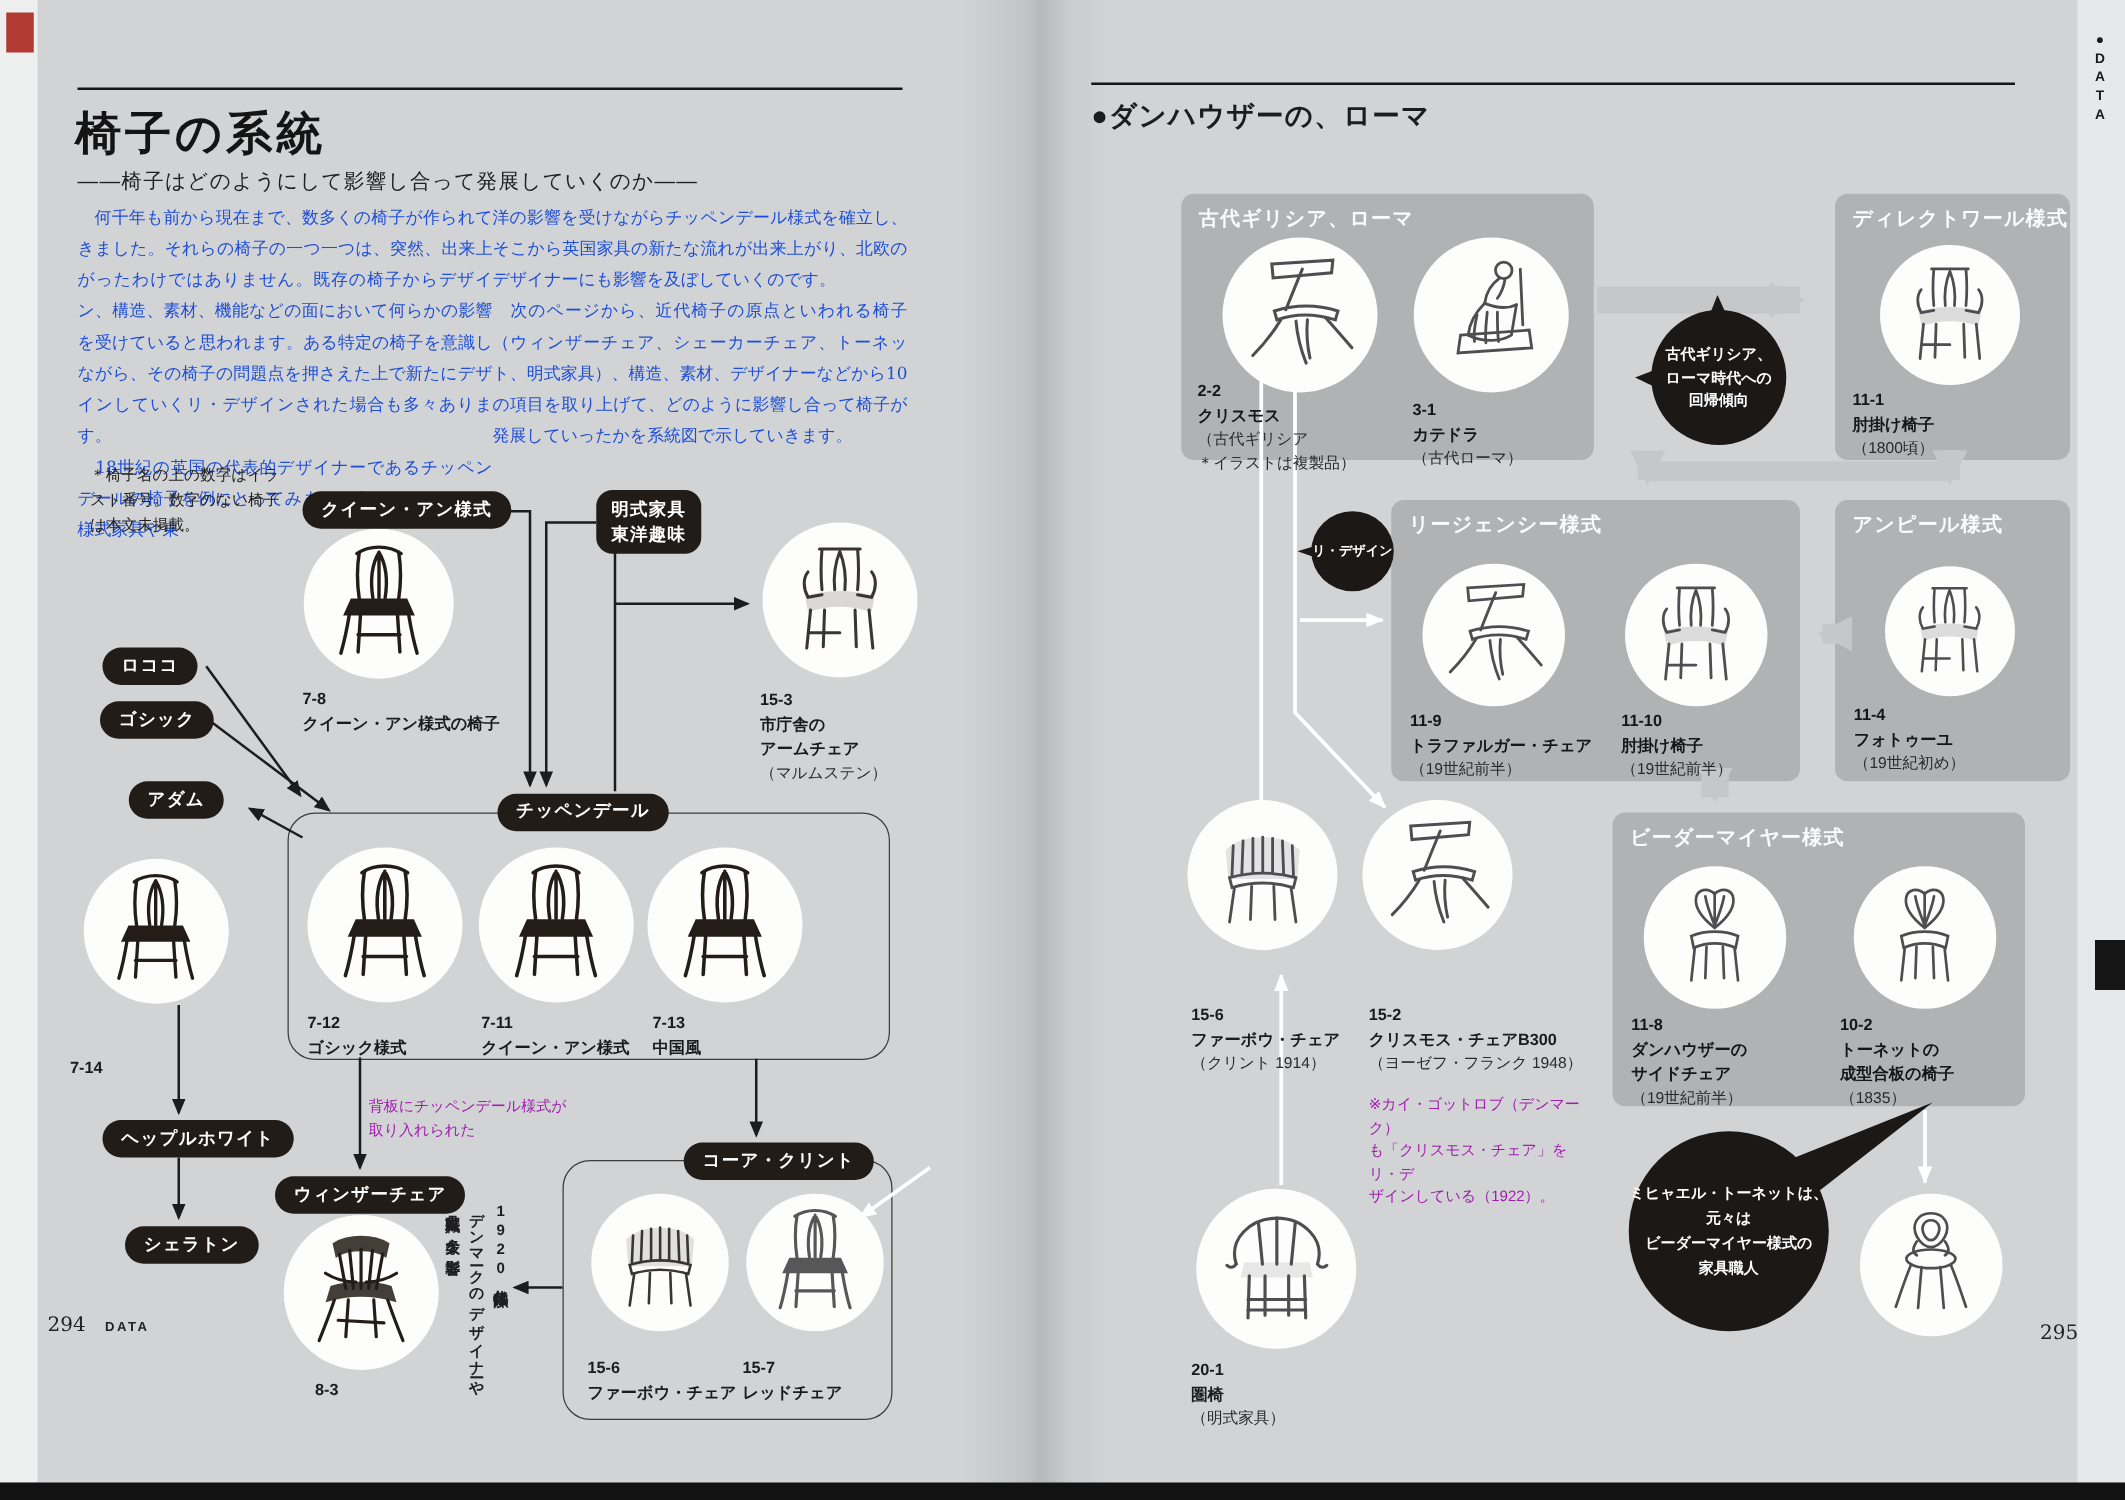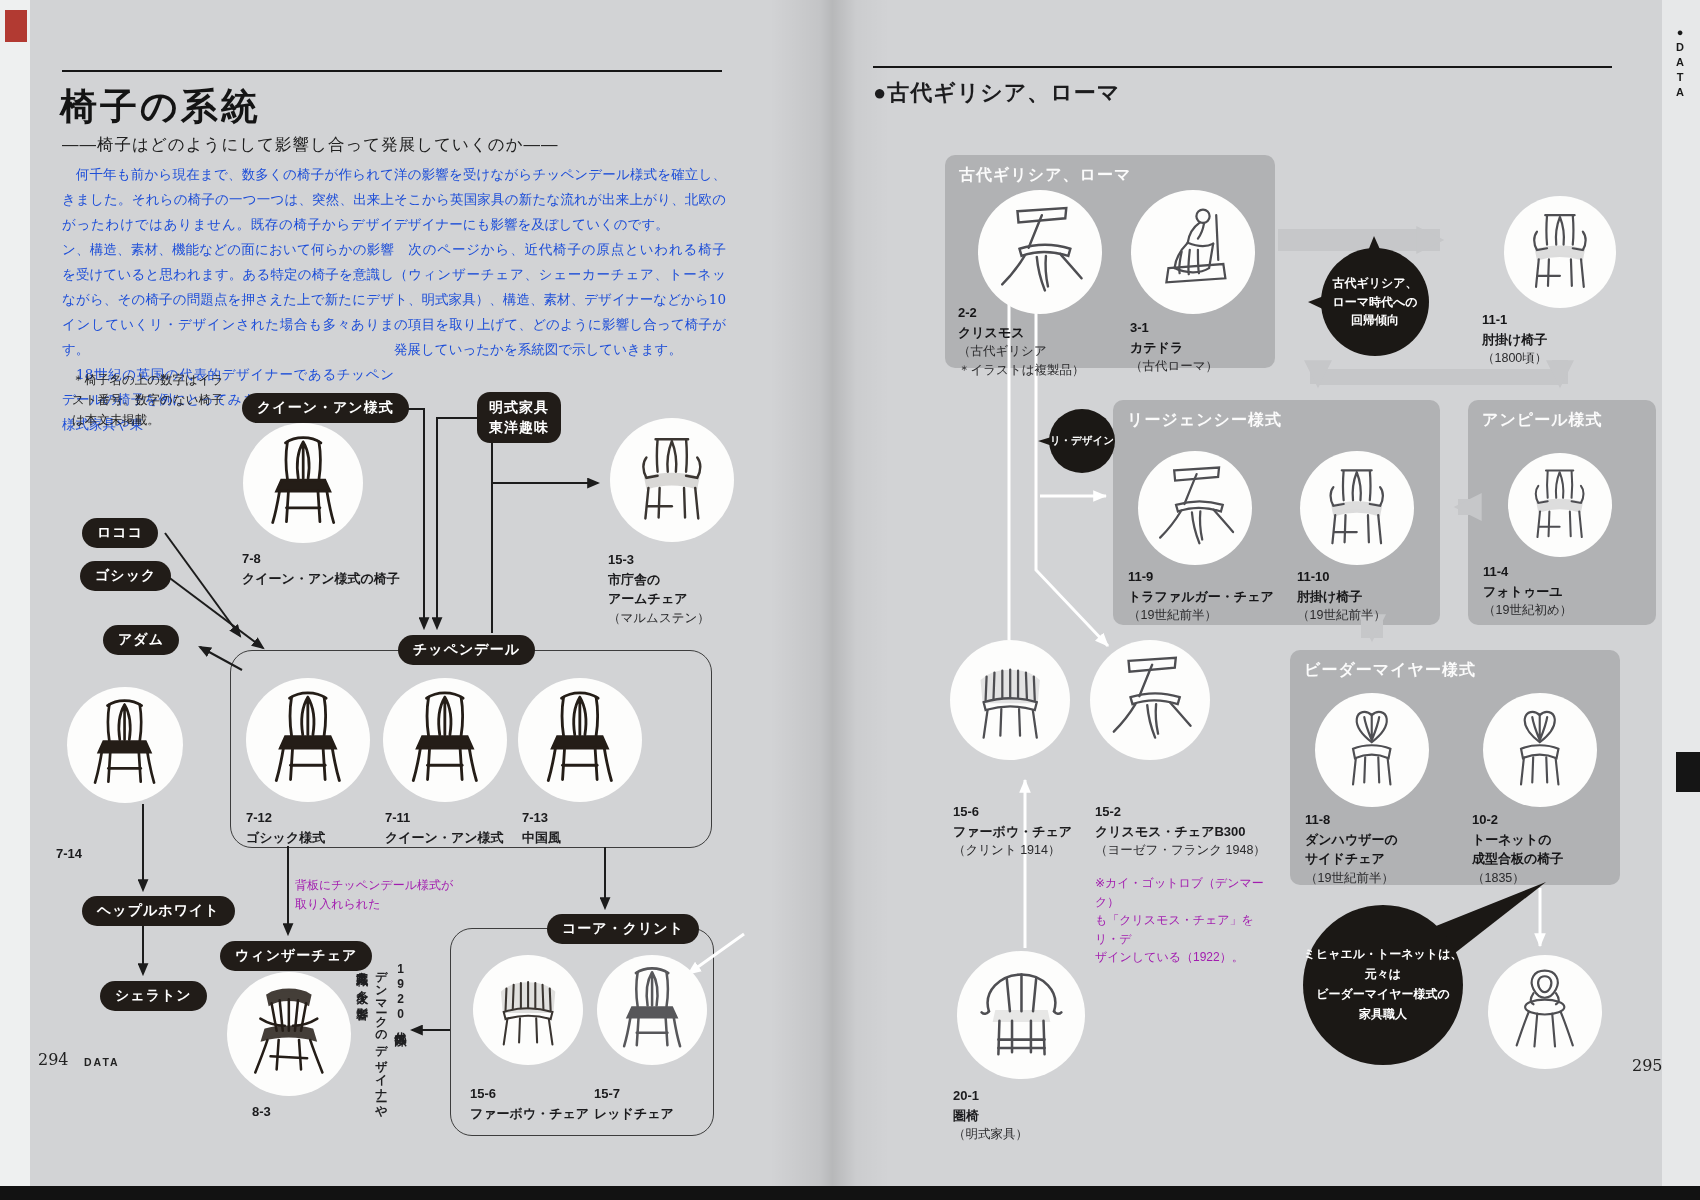--- a/index.html
+++ b/index.html
@@ -313,24 +313,27 @@
   <div class="abs small-note" style="left:295px;top:876px;">背板にチッペンデール様式が
 取り入れられた</div>
   <div class="abs vtext" style="left:352px;top:962px;height:150px;">1920年代以降の
 デンマークのデザイナーや
 家具職人に多大な影響</div>
 
   <div class="abs serif footer-num" style="left:38px;top:1050px;">294</div>
   <div class="abs footer-label" style="left:84px;top:1056px;">DATA</div>
 
   <div class="abs rule" style="left:873px;top:66px;width:739px;"></div>
-  <div class="abs" style="left:873px;top:78px;font-size:22px;font-weight:bold;letter-spacing:1px;">●古代ギリシア、ローマ</div>
+  <div class="abs" style="left:873px;top:78px;font-size:22px;font-weight:bold;letter-spacing:1px;">●ダンハウザーの、ローマ</div>
 
   <div class="abs gbox" style="left:945px;top:155px;width:330px;height:213px;">
     <div class="gbox-title">古代ギリシア、ローマ</div>
+    </div>
+  <div class="abs gbox" style="left:1468px;top:155px;width:188px;height:213px;">
+    <div class="gbox-title">ディレクトワール様式</div>
     </div>
   <div class="abs gbox" style="left:1113px;top:400px;width:327px;height:225px;">
     <div class="gbox-title">リージェンシー様式</div>
     </div>
   <div class="abs gbox" style="left:1468px;top:400px;width:188px;height:225px;">
     <div class="gbox-title">アンピール様式</div>
     </div>
   <div class="abs gbox" style="left:1290px;top:650px;width:330px;height:235px;">
     <div class="gbox-title">ビーダーマイヤー様式</div>
     </div>

